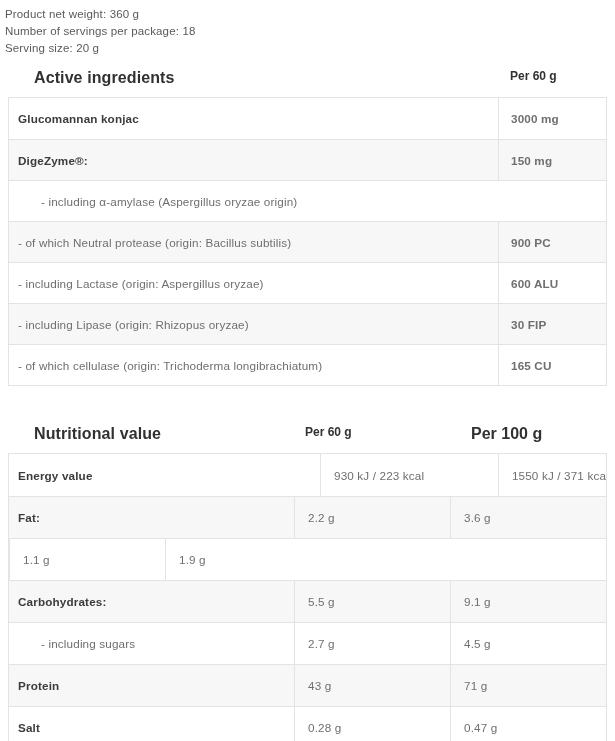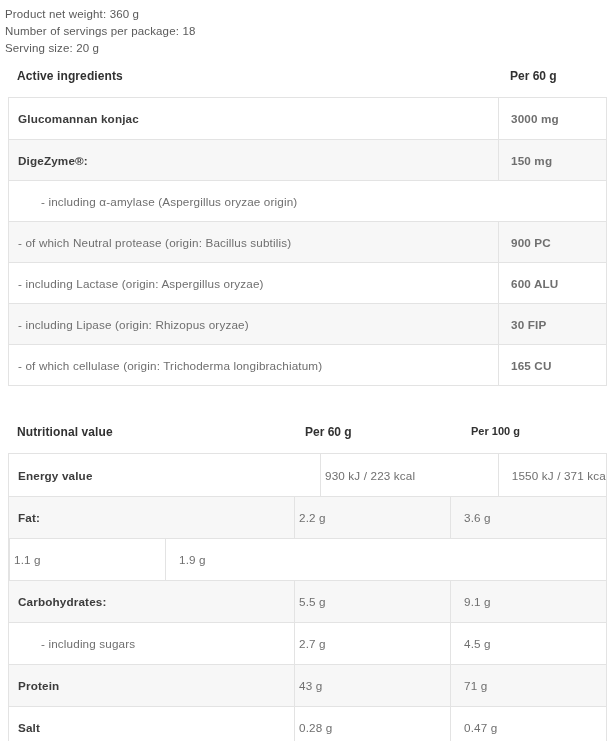--- a/index.html
+++ b/index.html
@@ -18,29 +18,29 @@
   .info-line {
     font-size: 11.5px;
     line-height: 17px;
     color: #5a5a5a;
     letter-spacing: 0.15px;
   }
 
   
   .section-header { position: relative; height: 15px; }
   .sh-title {
-    position: absolute; left: 17px; top: 0;
-    font-size: 12px; font-weight: bold; color: #313131;
+    position: absolute; left: 34px; top: 0;
+    font-size: 16px; font-weight: bold; color: #313131;
     letter-spacing: 0.1px; white-space: nowrap;
   }
   .sh1 { margin-top: 12px; }
   .sh1 .col-per60 { position: absolute; left: 510px; top: 0; font-size: 12px; font-weight: bold; color: #313131; white-space: nowrap; }
   .sh2 { margin-top: 39px; }
   .sh2 .col-per60  { position: absolute; left: 305px; top: 0; font-size: 12px; font-weight: bold; color: #313131; white-space: nowrap; }
-  .sh2 .col-per100 { position: absolute; left: 463px; top: 0; font-size: 11px; font-weight: bold; color: #313131; white-space: nowrap; padding-left: 8px; }
+  .sh2 .col-per100 { position: absolute; left: 463px; top: 0; font-size: 16px; font-weight: bold; color: #313131; white-space: nowrap; padding-left: 8px; }
 
   
   .tbl {
     width: 599px;
     margin-left: 8px;
     margin-top: 13px;
     border: 1px solid #e3e3e3;
     background: #ffffff;
   }
   .row {
@@ -61,21 +61,21 @@
     letter-spacing: 0.15px;
     white-space: nowrap;
     overflow: hidden;
   }
   .lbl { flex: 1 1 auto; padding-left: 9px; color: #6f6f6f; }
   .lbl.main { font-weight: bold; color: #3c3c3c; }
   .lbl.indent { padding-left: 32px; }
   .val { border-left: 1px solid #e3e3e3; color: #6f6f6f; }
   .t1 .val { width: 108px; padding-left: 12px; font-weight: bold; }
   .t2 .lbl { flex: 0 0 285px; }
-  .t2 .val1 { width: 156px; padding-left: 4px; }
+  .t2 .val1 { width: 156px; padding-left: 13px; }
   .t2 .val2 { flex: 1 1 auto; padding-left: 13px; }
 </style>
 </head>
 <body>
 
 <div class="page">
 
   <div class="info">
     <div class="info-line">Product net weight: 360 g</div>
     <div class="info-line">Number of servings per package: 18</div>

